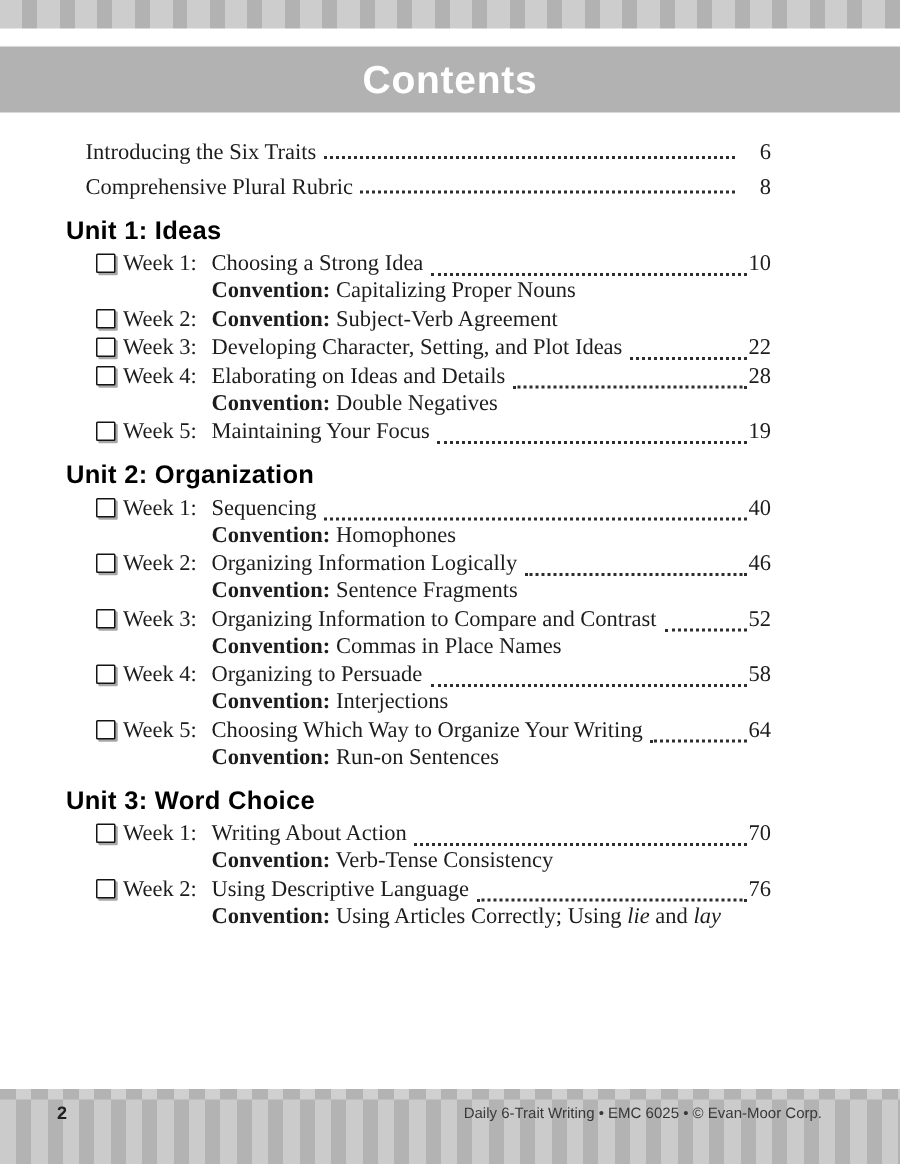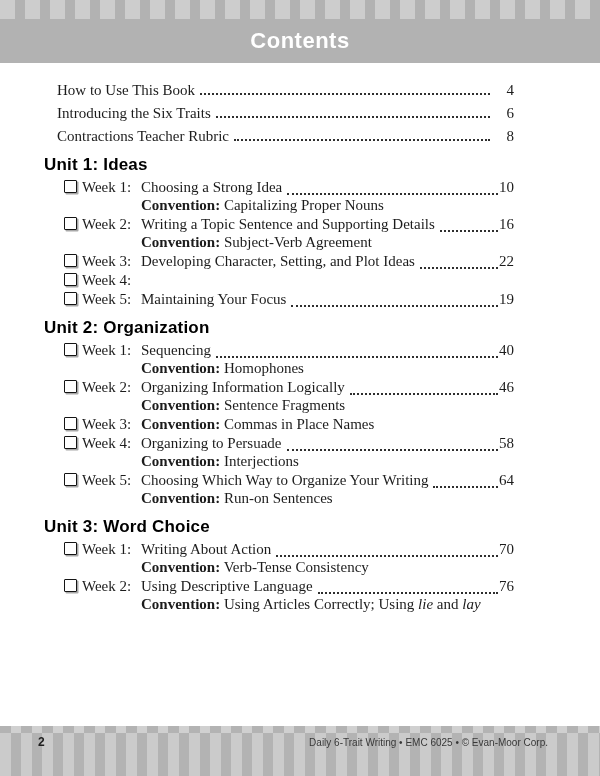--- a/index.html
+++ b/index.html
@@ -8,22 +8,22 @@
     background:#ffffff;overflow:hidden;
     font-family:"Liberation Serif",serif;color:#1c1c1c;
   }
   
   .top-stripes{
     height:19px;
     background:repeating-linear-gradient(90deg,#cdcdcd 0 15px,#b2b2b2 15px 25px);
   }
   .title-band{height:44px;background:#b2b2b2;text-align:center;}
   .title-band h1{
-    margin:0;font-family:"Liberation Sans",sans-serif;font-weight:bold;
-    font-size:22px;line-height:44px;color:#ffffff;letter-spacing:.5px;
+    margin:12px;font-family:"Liberation Sans",sans-serif;font-weight:bold;
+    font-size:26px;line-height:44px;color:#ffffff;letter-spacing:.5px;
   }
   
   .content{margin-left:44px;width:470px;padding-top:18px;font-size:15px;}
   .fm-list{list-style:none;margin:0;padding:0 0 0 13px;}
   .fm-row{display:flex;align-items:baseline;line-height:18px;margin-bottom:5px;white-space:nowrap;}
   .leader{flex:1 1 auto;min-width:10px;border-bottom:2px dotted #2e2e2e;margin:0 8px 1px 5px;}
   .pg{min-width:16px;text-align:right;white-space:nowrap;}
   .unit-heading{
     font-family:"Liberation Sans",sans-serif;font-weight:bold;
     font-size:17px;line-height:19px;color:#000;
@@ -68,31 +68,26 @@
 
   <div class="top-stripes"></div>
 
   <div class="title-band">
     <h1>Contents</h1>
   </div>
 
   <div class="content">
     <ul class="fm-list" id="front-matter">
         <li class="fm-row">
-          <span class="fm-title">How to Use This Book</span>
-          <span class="leader"></span>
-          <span class="pg">4</span>
-        </li>
-        <li class="fm-row">
           <span class="fm-title">Introducing the Six Traits</span>
           <span class="leader"></span>
           <span class="pg">6</span>
         </li>
         <li class="fm-row">
-          <span class="fm-title">Contractions Teacher Rubric</span>
+          <span class="fm-title">Comprehensive Plural Rubric</span>
           <span class="leader"></span>
           <span class="pg">8</span>
         </li>
       </ul>
     <div id="units">
         <h2 class="unit-heading">Unit 1: Ideas</h2>
         <div class="week-row">
           <span class="cbox"></span>
           <span class="week-label">Week 1:</span>
           <div class="week-main">
@@ -101,42 +96,45 @@
               <span class="leader"></span>
               <span class="pg">10</span>
             </div>
             <div class="conv-line"><span class="conv-label">Convention:</span> <span class="conv-seg">Capitalizing Proper Nouns</span></div>
           </div>
         </div>
         <div class="week-row">
           <span class="cbox"></span>
           <span class="week-label">Week 2:</span>
           <div class="week-main">
-            <div class="title-line">
-              <span class="wtitle">Writing a Topic Sentence and Supporting Details</span>
-              <span class="leader"></span>
-              <span class="pg">16</span>
-            </div>
             <div class="conv-line"><span class="conv-label">Convention:</span> <span class="conv-seg">Subject-Verb Agreement</span></div>
           </div>
         </div>
         <div class="week-row">
           <span class="cbox"></span>
           <span class="week-label">Week 3:</span>
           <div class="week-main">
             <div class="title-line">
               <span class="wtitle">Developing Character, Setting, and Plot Ideas</span>
               <span class="leader"></span>
               <span class="pg">22</span>
             </div>
           </div>
         </div>
         <div class="week-row">
           <span class="cbox"></span>
           <span class="week-label">Week 4:</span>
+          <div class="week-main">
+            <div class="title-line">
+              <span class="wtitle">Elaborating on Ideas and Details</span>
+              <span class="leader"></span>
+              <span class="pg">28</span>
+            </div>
+            <div class="conv-line"><span class="conv-label">Convention:</span> <span class="conv-seg">Double Negatives</span></div>
+          </div>
         </div>
         <div class="week-row">
           <span class="cbox"></span>
           <span class="week-label">Week 5:</span>
           <div class="week-main">
             <div class="title-line">
               <span class="wtitle">Maintaining Your Focus</span>
               <span class="leader"></span>
               <span class="pg">19</span>
             </div>
@@ -164,20 +162,25 @@
               <span class="leader"></span>
               <span class="pg">46</span>
             </div>
             <div class="conv-line"><span class="conv-label">Convention:</span> <span class="conv-seg">Sentence Fragments</span></div>
           </div>
         </div>
         <div class="week-row">
           <span class="cbox"></span>
           <span class="week-label">Week 3:</span>
           <div class="week-main">
+            <div class="title-line">
+              <span class="wtitle">Organizing Information to Compare and Contrast</span>
+              <span class="leader"></span>
+              <span class="pg">52</span>
+            </div>
             <div class="conv-line"><span class="conv-label">Convention:</span> <span class="conv-seg">Commas in Place Names</span></div>
           </div>
         </div>
         <div class="week-row">
           <span class="cbox"></span>
           <span class="week-label">Week 4:</span>
           <div class="week-main">
             <div class="title-line">
               <span class="wtitle">Organizing to Persuade</span>
               <span class="leader"></span>

